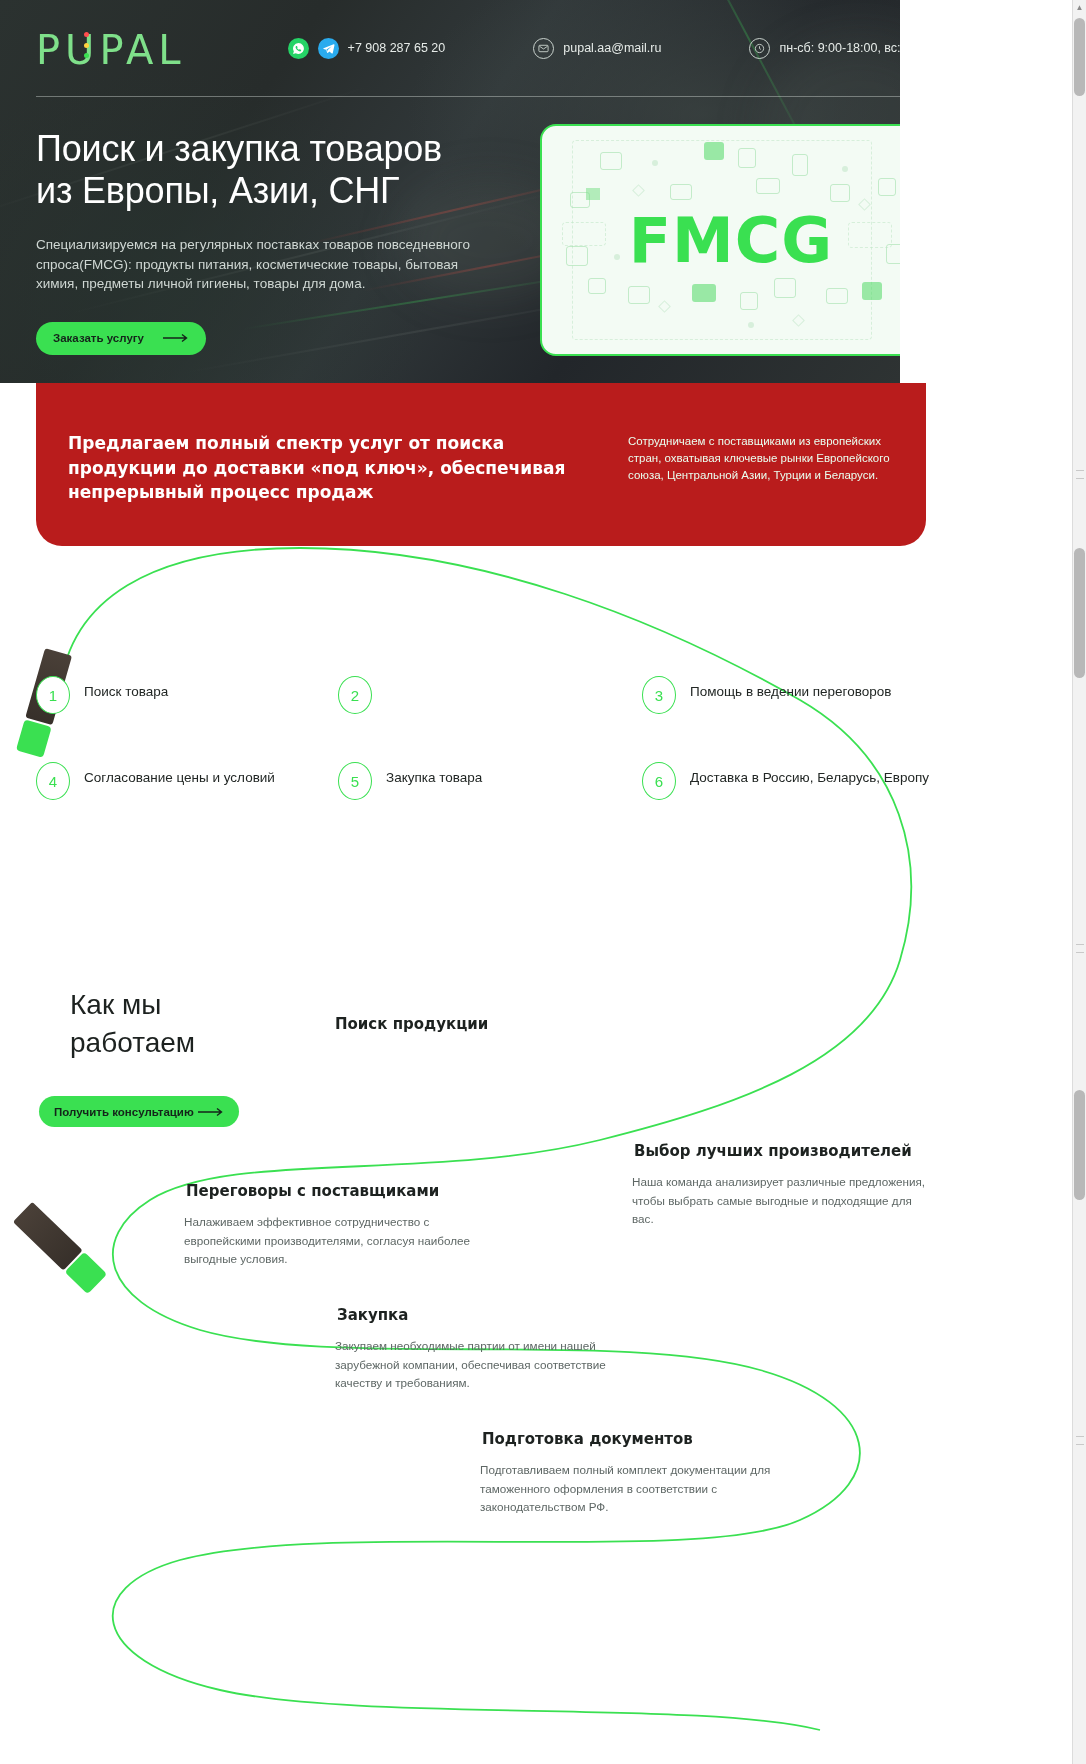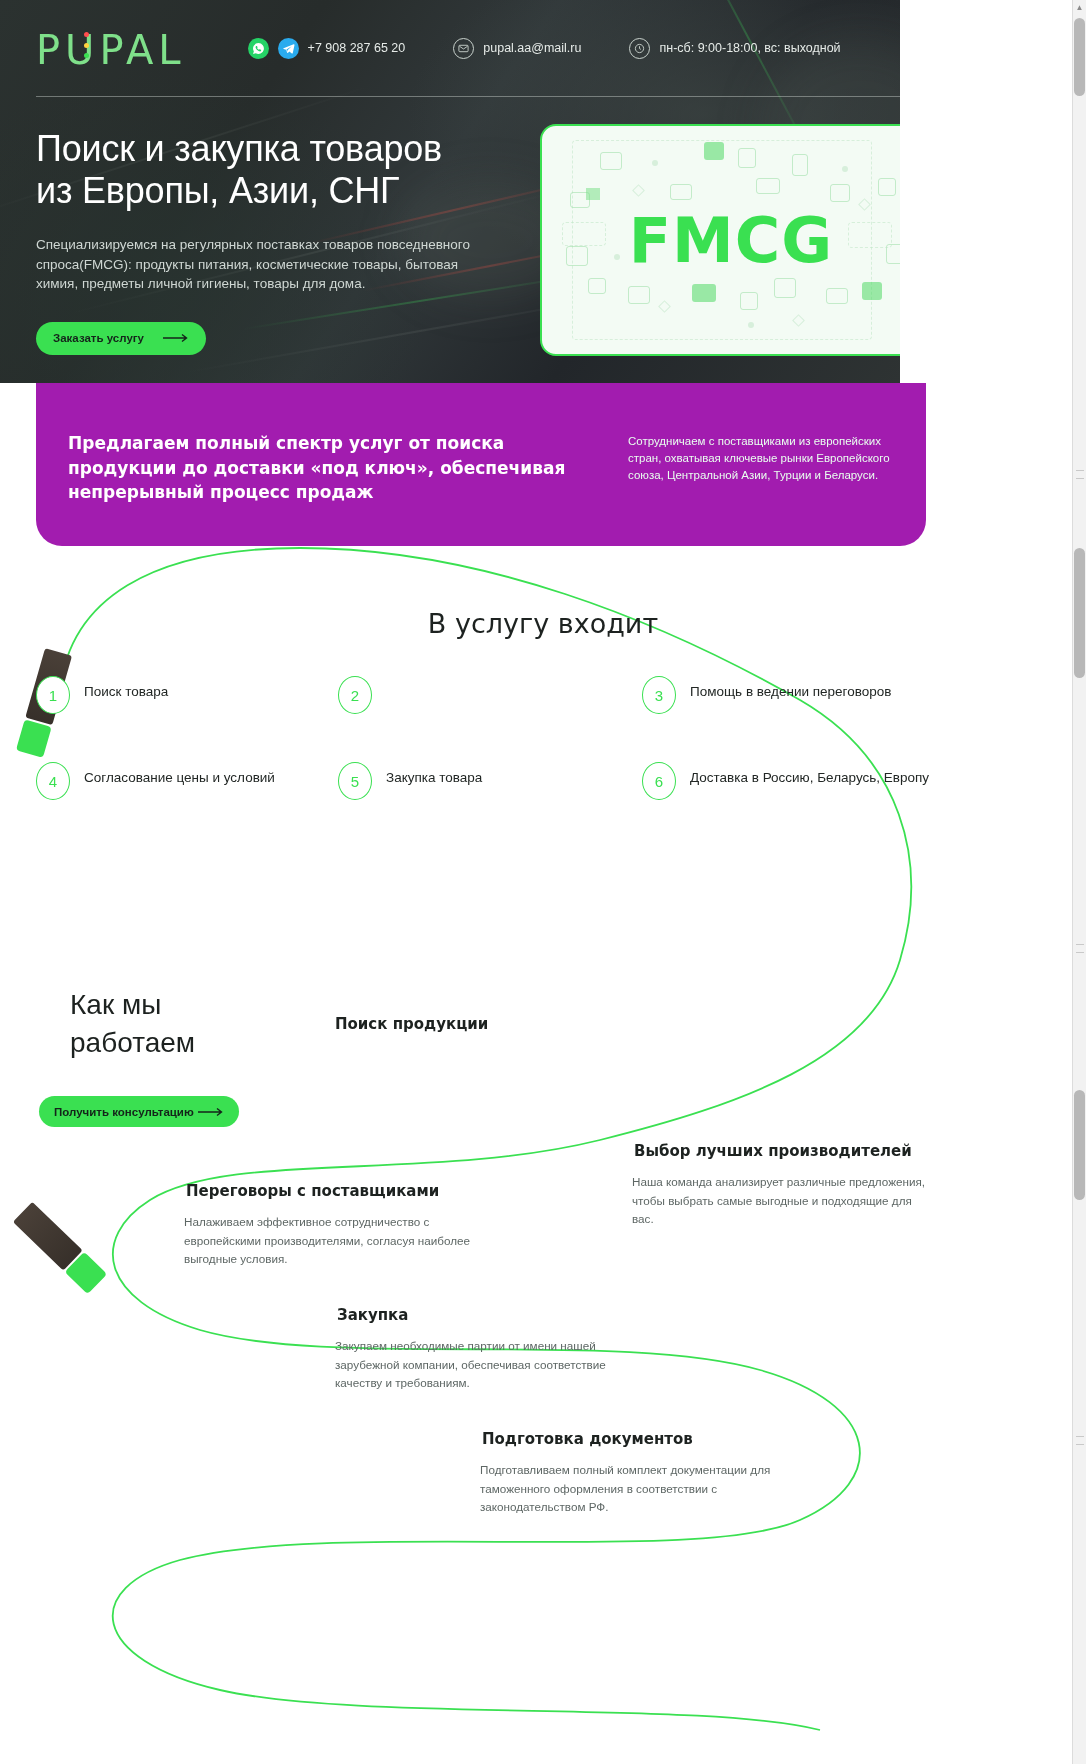--- a/index.html
+++ b/index.html
@@ -30,21 +30,21 @@
   .logo{margin-left:36px;display:flex;align-items:flex-end;height:44px;}
   .logo-text{
     font-size:40px;letter-spacing:5px;font-weight:400;color:#7fe08a;line-height:1;
     font-family:"DejaVu Sans", sans-serif;
   }
   .logo-wrap{position:relative;display:inline-block;}
   .tlight{position:absolute;left:46px;top:2px;width:8px;height:26px;display:flex;flex-direction:column;align-items:center;justify-content:space-between;}
   .tlight i{display:block;width:5px;height:5px;border-radius:50%;}
 
   .contacts{display:flex;align-items:center;gap:0;margin-left:62px;color:#e6ebe8;font-size:12.5px;}
-  .cgroup{display:flex;align-items:center;gap:9px;margin-right:48px;white-space:nowrap;}
+  .cgroup{display:flex;align-items:center;gap:9px;margin-right:48px;white-space:nowrap;margin-left:40px;}
   .cicon{width:21px;height:21px;border-radius:50%;display:flex;align-items:center;justify-content:center;flex:0 0 auto;}
   .cicon.wa{background:#25d366;}
   .cicon.tg{background:#2aabee;}
   .cicon.outline{border:1.3px solid #c9d2cd;background:transparent;}
   .cicon svg{display:block;}
 
   .hdiv{position:absolute;left:36px;top:96px;width:1014px;height:1px;background:rgba(215,222,218,.42);}
 
   .hero-left{position:absolute;left:36px;top:128px;width:490px;}
   .hero-h1{
@@ -76,21 +76,21 @@
   .fi.box{border:1.6px solid #9adfa6;border-radius:3px;}
   .fi.dash{border:1.2px dashed #bfe6c6;border-radius:4px;}
   .fi.dot{background:#bfe6c6;border-radius:50%;}
   .fi.dia{border:1.3px solid #bfe6c6;transform:rotate(45deg);}
   .fi.fill{background:#4fd964;border-radius:3px;}
   .fi.fillsq{background:#7be08a;}
 
   
   .greenband{
     position:absolute;left:36px;top:383px;width:890px;height:163px;
-    background:#a21caf;border-bottom-left-radius:26px;border-bottom-right-radius:26px;
+    background:#b91c1c;border-bottom-left-radius:26px;border-bottom-right-radius:26px;
   }
   .gb-left{position:absolute;left:32px;top:48px;width:520px;color:#fff;font-size:17px;line-height:1.45;font-weight:600;font-family:"DejaVu Sans", sans-serif;}
   .gb-right{position:absolute;left:592px;top:50px;width:270px;color:#eafff0;font-size:11.5px;line-height:1.47;}
 
   
   .sec-title{
     position:absolute;left:0;top:608px;width:1086px;text-align:center;
     font-size:27px;color:#1d2220;font-weight:400;font-family:"DejaVu Sans", sans-serif;
   }
   .steps{position:absolute;left:36px;top:676px;width:1014px;}
@@ -276,21 +276,20 @@
 
   <div class="truck" style="left:30px;top:650px;transform:rotate(16deg);">
     <div class="trailer" style="width:28px;height:72px;"></div>
     <div class="cab" style="width:28px;height:32px;margin-top:2px;"></div>
   </div>
   <div class="truck" style="left:46px;top:1196px;transform:rotate(-46deg);">
     <div class="trailer" style="width:28px;height:70px;"></div>
     <div class="cab" style="width:28px;height:32px;margin-top:2px;"></div>
   </div>
 
-  <div class="sec-title">В услугу входит</div>
 
   <div class="steps">
     <div class="srow">
       <div class="scell c1">
         <div class="snum">1</div>
         <div class="slabel">Поиск товара</div>
       </div>
       <div class="scell c2">
         <div class="snum">2</div>
       </div>

